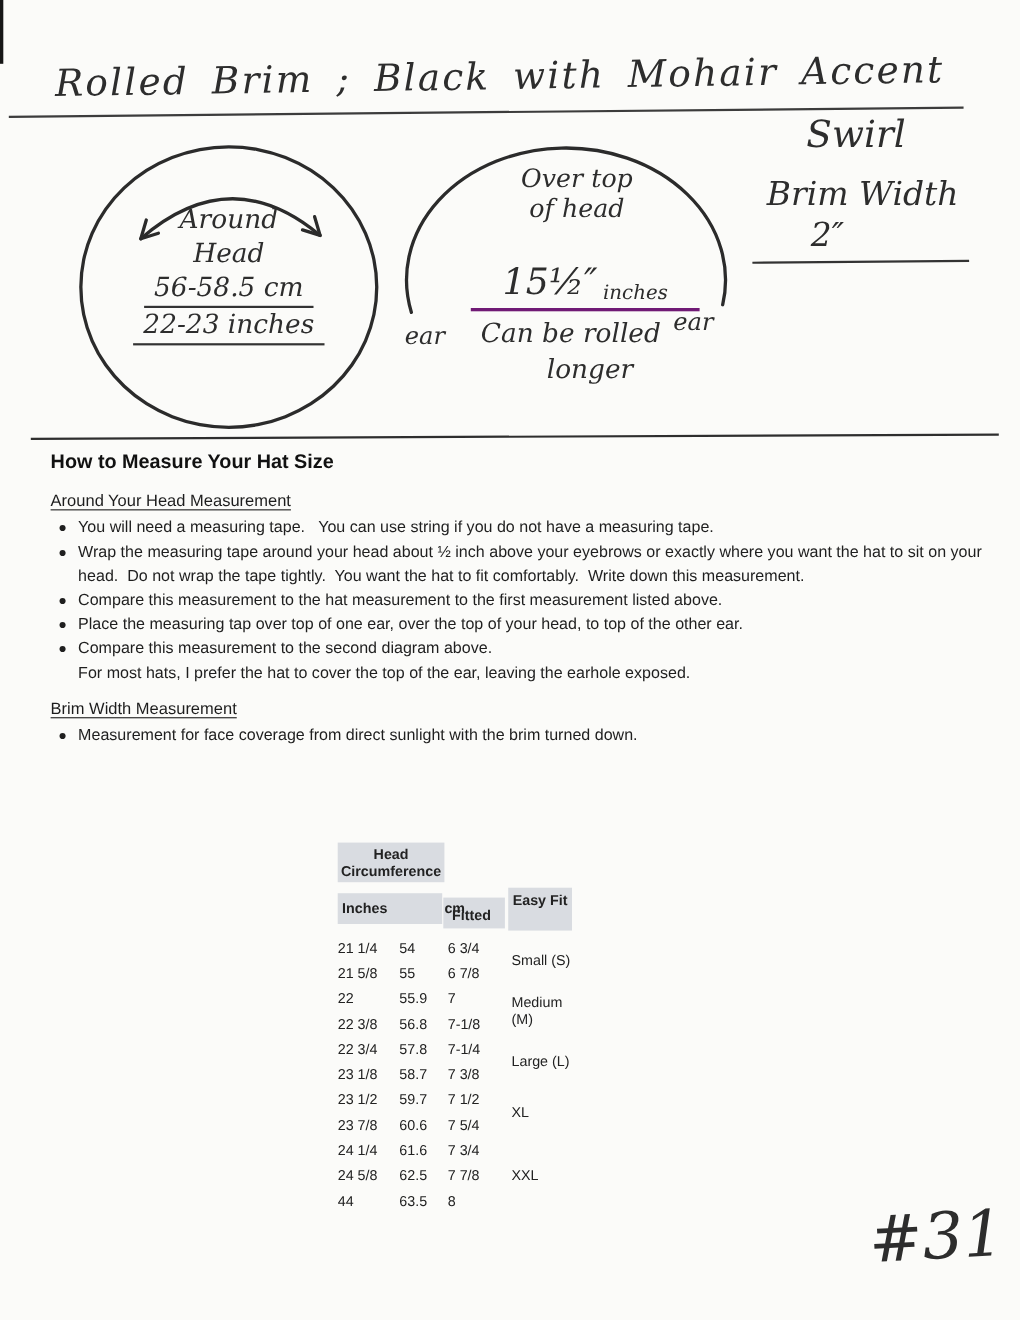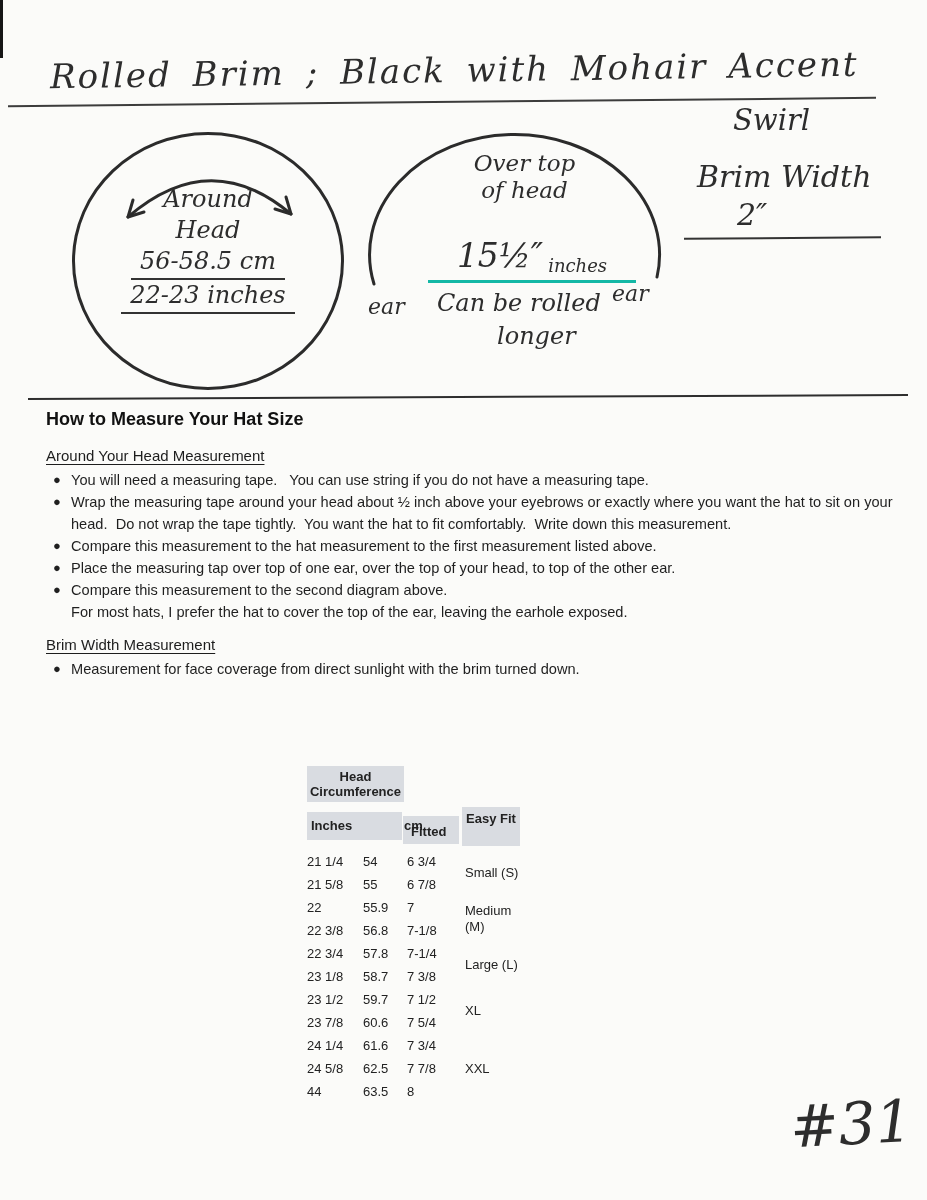--- a/index.html
+++ b/index.html
@@ -20,30 +20,30 @@
 
   
   .hw {
     font-family:"DejaVu Serif", serif;
     font-style:italic;
     color:#2d2d2d;
     white-space:nowrap;
   }
   .hw-title { position:absolute; left:50px; top:50px; font-size:34px; letter-spacing:2px; word-spacing:8px; transform:rotate(-0.9deg); }
   .title-underline { position:absolute; left:8px; top:101px; width:868px; height:2px; background:#3c3c3c; transform:rotate(-0.55deg); }
-  .hw-swirl { position:absolute; left:733px; top:103px; font-size:29px; }
+  .hw-swirl { position:absolute; left:733px; top:103px; font-size:34px; }
 
   .around-circle { position:absolute; left:72px; top:132px; width:272px; height:258px; border:3px solid #2b2b2b; border-radius:50%; }
   .around-arrow { position:absolute; left:118px; top:162px; }
   .around-text { position:absolute; left:88px; top:184px; width:240px; text-align:center; font-size:24px; line-height:31px; }
   .u-line { display:inline-block; border-bottom:2px solid #333; padding:0 9px 1px 9px; }
 
   .head-arc { position:absolute; left:362px; top:112px; }
   .overtop-text { position:absolute; left:432px; top:150px; width:185px; text-align:center; font-size:23px; line-height:27px; }
-  .measure { position:absolute; left:428px; top:236px; width:208px; text-align:center; border-bottom:3px solid #14b8a6; padding-bottom:5px; }
+  .measure { position:absolute; left:428px; top:236px; width:208px; text-align:center; border-bottom:3px solid #701a75; padding-bottom:5px; }
   .measure .val { font-size:33px; }
   .measure .unit { font-size:18px; display:inline-block; transform:translateY(5px); margin-left:5px; }
   .ear-left  { position:absolute; left:368px; top:294px; font-size:22px; }
   .ear-right { position:absolute; left:612px; top:281px; font-size:22px; }
   .roll-note1 { position:absolute; left:437px; top:289px; font-size:24px; }
   .roll-note2 { position:absolute; left:497px; top:322px; font-size:24px; }
 
   .brim-label { position:absolute; left:697px; top:159px; font-size:30px; }
   .brim-value { position:absolute; left:737px; top:197px; font-size:30px; }
   .brim-underline { position:absolute; left:684px; top:237px; width:197px; height:2px; background:#333; transform:rotate(-0.5deg); }

